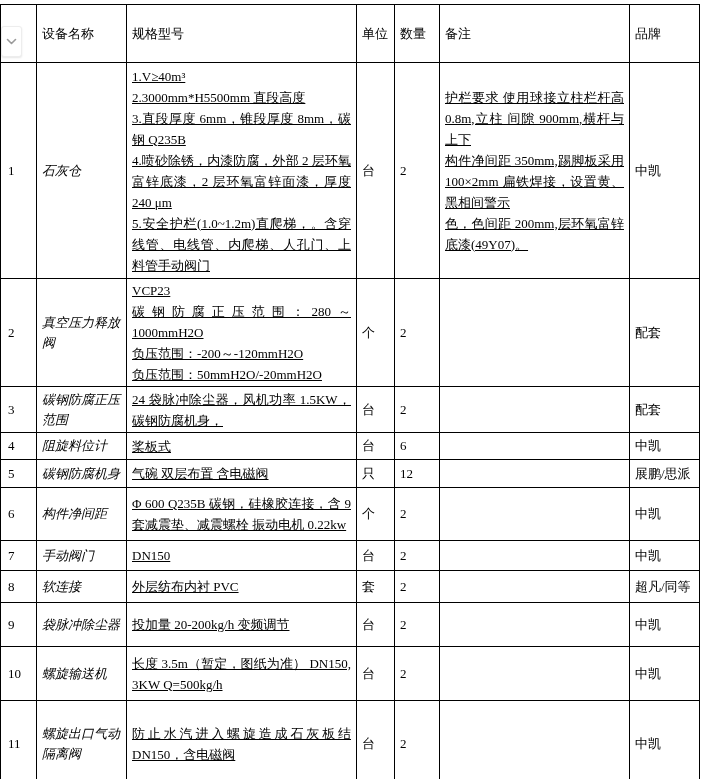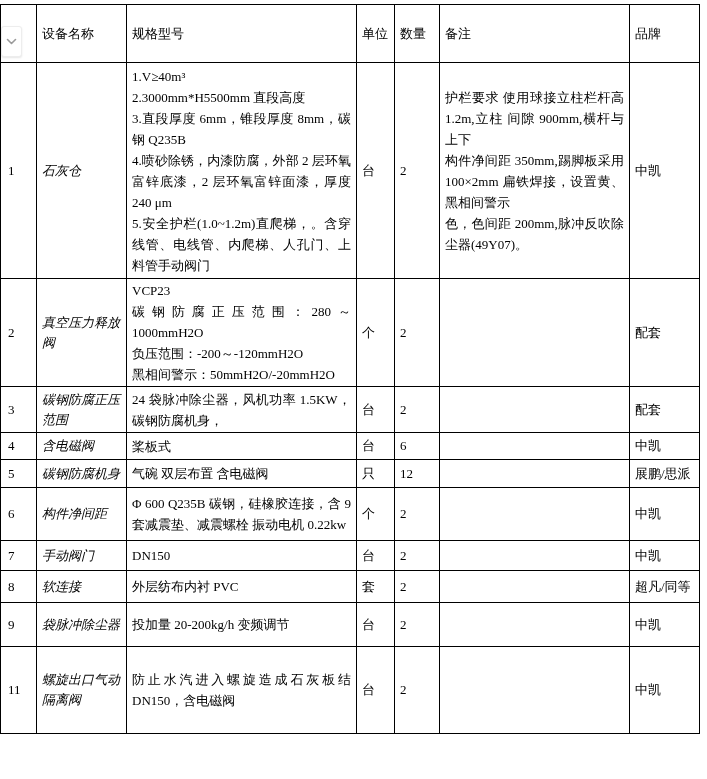--- a/index.html
+++ b/index.html
@@ -17,21 +17,21 @@
     padding:1px 5px;
     font-size:13px;font-weight:normal;
     vertical-align:middle;text-align:left;
     overflow:hidden;word-break:break-word;
   }
   thead tr{height:58px;}
   th{line-height:20px;}
   .c-index{padding-left:7px;}
   .c-name{line-height:20px;font-style:italic;}
   .c-spec .para,.c-remark .para{
-    line-height:21px;text-align:justify;
+    line-height:21px;text-align:justify;text-decoration:underline;
   }
   .c-unit{text-align:left;}
   
   .collapse-ctl{
     position:absolute;left:1px;top:26px;width:19px;height:29px;
     background:#fff;border:1px solid #ededed;border-radius:3px;
     box-shadow:0 1px 2px rgba(0,0,0,0.10);
     display:flex;align-items:center;justify-content:center;
     z-index:5;cursor:pointer;
   }
@@ -76,54 +76,54 @@
     <td class="c-spec">
           <div class="para">1.V≥40m³</div>
           <div class="para">2.3000mm*H5500mm 直段高度</div>
           <div class="para">3.直段厚度 6mm，锥段厚度 8mm，碳钢 Q235B</div>
           <div class="para">4.喷砂除锈，内漆防腐，外部 2 层环氧富锌底漆，2 层环氧富锌面漆，厚度 240 μm</div>
           <div class="para">5.安全护栏(1.0~1.2m)直爬梯，。含穿线管、电线管、内爬梯、人孔门、上料管手动阀门</div>
         </td>
     <td class="c-unit">台</td>
     <td class="c-qty">2</td>
     <td class="c-remark">
-          <div class="para">护栏要求 使用球接立柱栏杆高 1.2m,立柱 间隙 900mm,横杆与上下</div>
+          <div class="para">护栏要求 使用球接立柱栏杆高 0.8m,立柱 间隙 900mm,横杆与上下</div>
           <div class="para">构件净间距 350mm,踢脚板采用 100×2mm 扁铁焊接，设置黄、黑相间警示</div>
-          <div class="para">色，色间距 200mm,脉冲反吹除尘器(49Y07)。</div>
+          <div class="para">色，色间距 200mm,层环氧富锌底漆(49Y07)。</div>
         </td>
     <td class="c-brand">中凯</td>
   </tr>
       <tr style="height: 108px;">
     <td class="c-index">2</td>
     <td class="c-name">真空压力释放阀</td>
     <td class="c-spec">
           <div class="para">VCP23</div>
           <div class="para">碳钢防腐正压范围：280～1000mmH2O</div>
           <div class="para">负压范围：-200～-120mmH2O</div>
-          <div class="para">黑相间警示：50mmH2O/-20mmH2O</div>
+          <div class="para">负压范围：50mmH2O/-20mmH2O</div>
         </td>
     <td class="c-unit">个</td>
     <td class="c-qty">2</td>
     <td class="c-remark"></td>
     <td class="c-brand">配套</td>
   </tr>
       <tr style="height: 46px;">
     <td class="c-index">3</td>
     <td class="c-name">碳钢防腐正压范围</td>
     <td class="c-spec">
           <div class="para">24 袋脉冲除尘器，风机功率 1.5KW，碳钢防腐机身，</div>
         </td>
     <td class="c-unit">台</td>
     <td class="c-qty">2</td>
     <td class="c-remark"></td>
     <td class="c-brand">配套</td>
   </tr>
       <tr style="height: 27px;">
     <td class="c-index">4</td>
-    <td class="c-name">含电磁阀</td>
+    <td class="c-name">阻旋料位计</td>
     <td class="c-spec">
           <div class="para">桨板式</div>
         </td>
     <td class="c-unit">台</td>
     <td class="c-qty">6</td>
     <td class="c-remark"></td>
     <td class="c-brand">中凯</td>
   </tr>
       <tr style="height: 28px;">
     <td class="c-index">5</td>
@@ -167,20 +167,31 @@
     <td class="c-unit">套</td>
     <td class="c-qty">2</td>
     <td class="c-remark"></td>
     <td class="c-brand">超凡/同等</td>
   </tr>
       <tr style="height: 44px;">
     <td class="c-index">9</td>
     <td class="c-name">袋脉冲除尘器</td>
     <td class="c-spec">
           <div class="para">投加量 20-200kg/h 变频调节</div>
+        </td>
+    <td class="c-unit">台</td>
+    <td class="c-qty">2</td>
+    <td class="c-remark"></td>
+    <td class="c-brand">中凯</td>
+  </tr>
+      <tr style="height: 54px;">
+    <td class="c-index">10</td>
+    <td class="c-name">螺旋输送机</td>
+    <td class="c-spec">
+          <div class="para">长度 3.5m（暂定，图纸为准） DN150, 3KW Q=500kg/h</div>
         </td>
     <td class="c-unit">台</td>
     <td class="c-qty">2</td>
     <td class="c-remark"></td>
     <td class="c-brand">中凯</td>
   </tr>
       <tr style="height: 87px;">
     <td class="c-index">11</td>
     <td class="c-name">螺旋出口气动隔离阀</td>
     <td class="c-spec">

